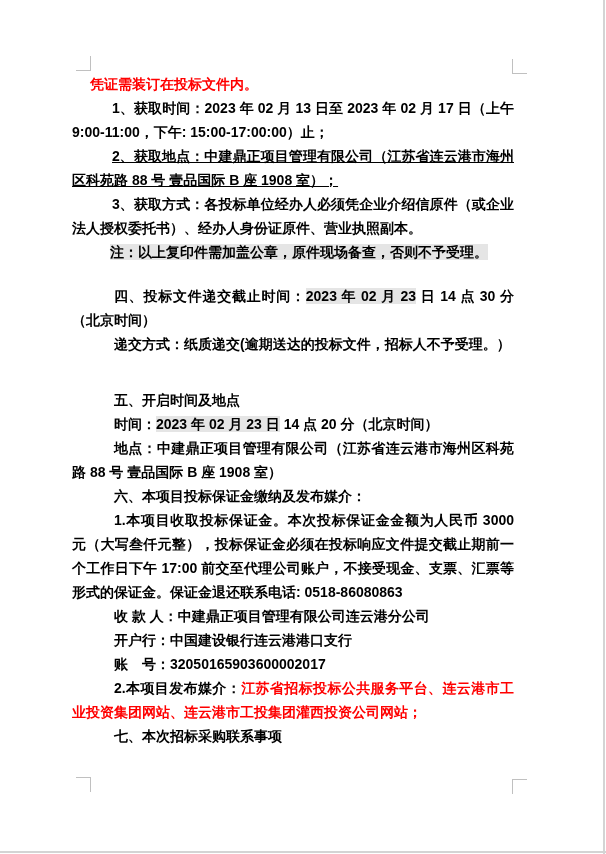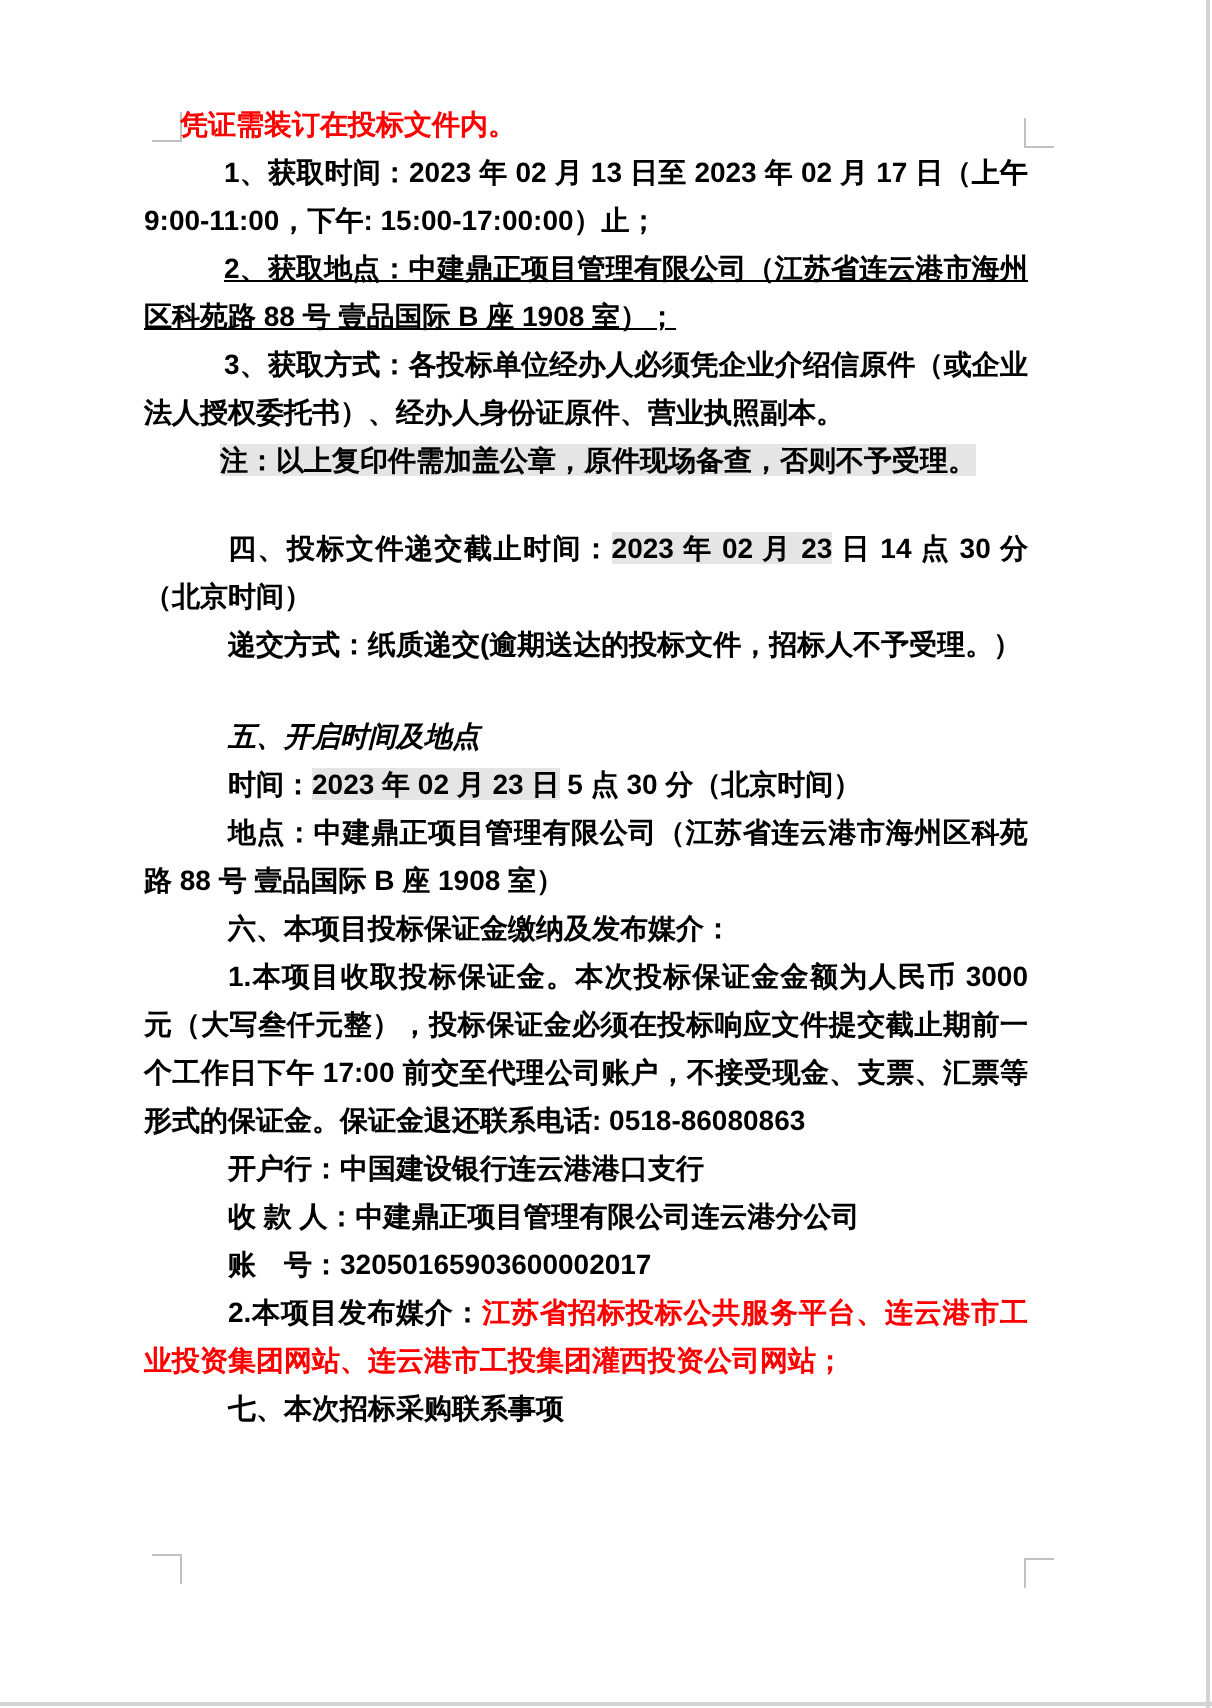--- a/index.html
+++ b/index.html
@@ -17,21 +17,21 @@
   .page-edge-right{
     position:absolute;top:0;right:1px;width:2px;height:100%;
     background:#d4d4d4;
   }
   .page-edge-bottom{
     position:absolute;left:0;bottom:1px;width:100%;height:2px;
     background:#d4d4d4;
   }
   .doc-body{
     position:absolute;
-    left:72px;top:50px;width:442px;
+    left:72px;top:72px;width:442px;
     color:#000000;
     font-size:14px;
     line-height:24px;
     font-weight:bold;
     text-align:justify;
   }
   .para{margin:0;padding:0;}
   .seg-n{color:#000000;}
   .seg-red{color:#ff0000;}
   .seg-hl{color:#000000;background:#e5e5e5;}
@@ -53,27 +53,27 @@
   <div class="corner-mark mark-br"></div>
 
   <div class="doc-body" id="doc-body">
       <p class="para" style="text-indent: 18px; margin-top: 0px;"><span class="seg-red">凭证需装订在投标文件内。</span></p>
       <p class="para" style="text-indent: 40px; margin-top: 0px;"><span class="seg-n">1、获取时间：2023 年 02 月 13 日至 2023 年 02 月 17 日（上午 9:00-11:00，下午: 15:00-17:00:00）止；</span></p>
       <p class="para" style="text-indent: 40px; margin-top: 0px; text-decoration: underline;"><span class="seg-n">2、获取地点：中建鼎正项目管理有限公司（江苏省连云港市海州区科苑路 88 号 壹品国际 B 座 1908 室）；</span></p>
       <p class="para" style="text-indent: 40px; margin-top: 0px;"><span class="seg-n">3、获取方式：各投标单位经办人必须凭企业介绍信原件（或企业法人授权委托书）、经办人身份证原件、营业执照副本。</span></p>
       <p class="para" style="text-indent: 38px; margin-top: 0px;"><span class="seg-hl">注：以上复印件需加盖公章，原件现场备查，否则不予受理。</span></p>
       <p class="para" style="text-indent: 42px; margin-top: 20px;"><span class="seg-n">四、投标文件递交截止时间：</span><span class="seg-hl">2023 年 02 月 23</span><span class="seg-n"> 日 14 点 30 分（北京时间）</span></p>
       <p class="para" style="text-indent: 42px; margin-top: 0px;"><span class="seg-n">递交方式：纸质递交(逾期送达的投标文件，招标人不予受理。）</span></p>
-      <p class="para" style="text-indent: 42px; margin-top: 22px; font-style: italic;"><span class="seg-n">五、开启时间及地点</span></p>
-      <p class="para" style="text-indent: 42px; margin-top: 0px;"><span class="seg-n">时间：</span><span class="seg-hl">2023 年 02 月 23 日</span><span class="seg-n"> 5 点 30 分（北京时间）</span></p>
+      <p class="para" style="text-indent: 42px; margin-top: 32px;"><span class="seg-n">五、开启时间及地点</span></p>
+      <p class="para" style="text-indent: 42px; margin-top: 0px;"><span class="seg-n">时间：</span><span class="seg-hl">2023 年 02 月 23 日</span><span class="seg-n"> 14 点 20 分（北京时间）</span></p>
       <p class="para" style="text-indent: 42px; margin-top: 0px;"><span class="seg-n">地点：中建鼎正项目管理有限公司（江苏省连云港市海州区科苑路 88 号 壹品国际 B 座 1908 室）</span></p>
       <p class="para" style="text-indent: 42px; margin-top: 0px;"><span class="seg-n">六、本项目投标保证金缴纳及发布媒介：</span></p>
       <p class="para" style="text-indent: 42px; margin-top: 0px;"><span class="seg-n">1.本项目收取投标保证金。本次投标保证金金额为人民币 3000 元（大写叁仟元整），投标保证金必须在投标响应文件提交截止期前一个工作日下午 17:00 前交至代理公司账户，不接受现金、支票、汇票等形式的保证金。保证金退还联系电话: 0518-86080863</span></p>
+      <p class="para" style="text-indent: 42px; margin-top: 0px;"><span class="seg-n">收 款 人：中建鼎正项目管理有限公司连云港分公司</span></p>
       <p class="para" style="text-indent: 42px; margin-top: 0px;"><span class="seg-n">开户行：中国建设银行连云港港口支行</span></p>
-      <p class="para" style="text-indent: 42px; margin-top: 0px;"><span class="seg-n">收 款 人：中建鼎正项目管理有限公司连云港分公司</span></p>
       <p class="para" style="text-indent: 42px; margin-top: 0px;"><span class="seg-n">账　号：32050165903600002017</span></p>
       <p class="para" style="text-indent: 42px; margin-top: 0px;"><span class="seg-n">2.本项目发布媒介：</span><span class="seg-red">江苏省招标投标公共服务平台、连云港市工业投资集团网站、连云港市工投集团灌西投资公司网站；</span></p>
       <p class="para" style="text-indent: 42px; margin-top: 0px;"><span class="seg-n">七、本次招标采购联系事项</span></p>
     </div>
 
   <div class="page-edge-right"></div>
   <div class="page-edge-bottom"></div>
 </div>
 
 </body></html>

